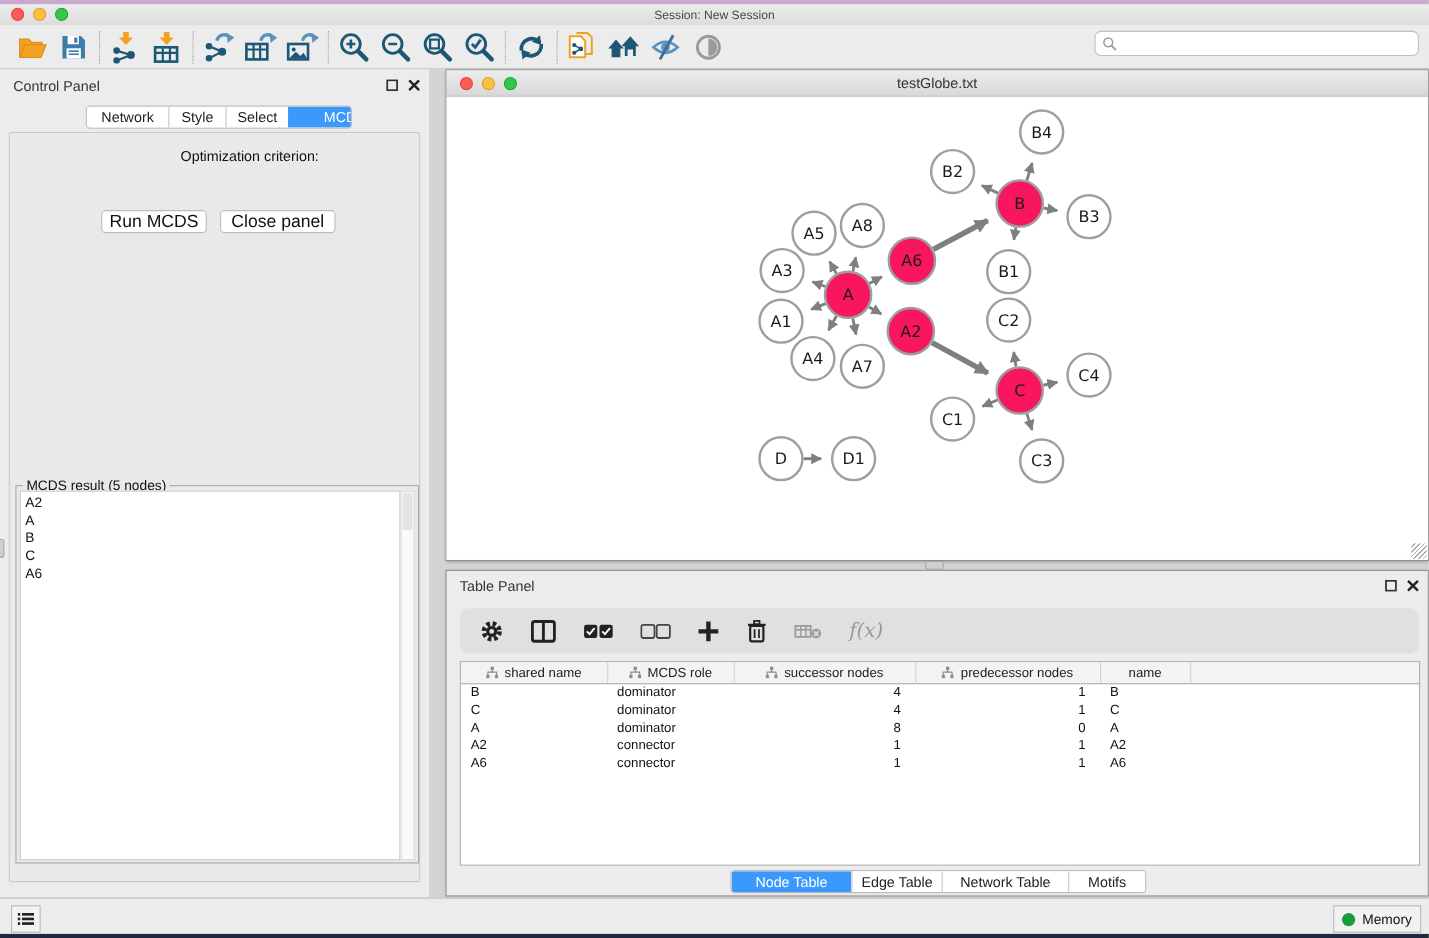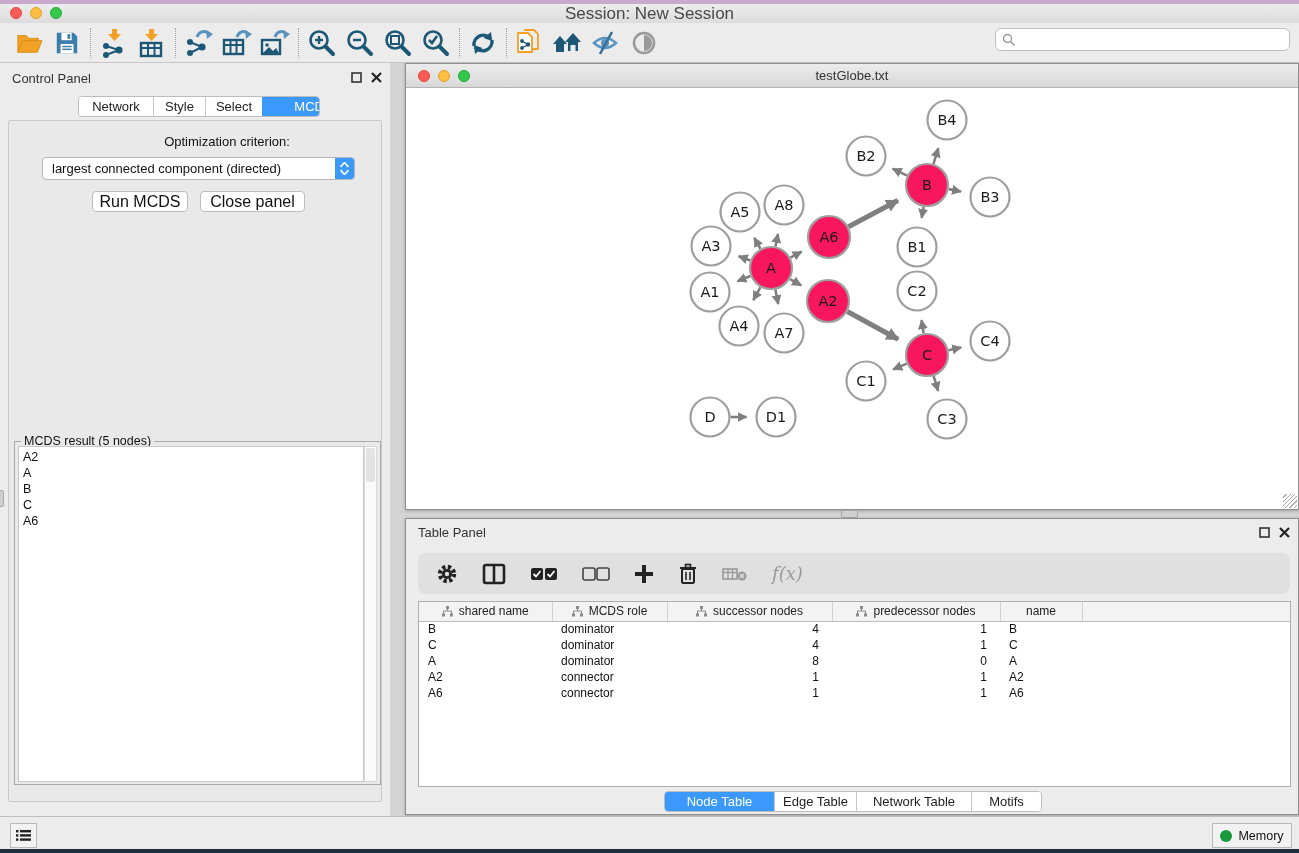--- a/index.html
+++ b/index.html
@@ -9,21 +9,21 @@
 
   
   .wall-top { position:absolute; left:0; top:0; width:1299px; height:4px; background:#c9a9cc; }
   .titlebar { position:absolute; left:0; top:4px; width:1299px; height:19px;
               background:linear-gradient(#ececec,#dcdcdc); display:flex; align-items:center; }
   .lights { position:absolute; left:10px; top:3px; display:flex; gap:8px; }
   .light { width:12px; height:12px; border-radius:50%; }
   .light.red { background:#fc5b57; border:1px solid #e2463f; }
   .light.yellow { background:#fdbe41; border:1px solid #dfa023; }
   .light.green { background:#34c84a; border:1px solid #1ea733; }
-  .titlebar .title { width:100%; text-align:center; color:#484848; font-size:17px; }
+  .titlebar .title { width:100%; text-align:center; color:#484848; font-size:11px; }
 
   
   .toolbar { position:absolute; left:0; top:23px; width:1299px; height:40px; background:#ececec;
              border-bottom:1px solid #c6c6c6; display:flex; align-items:center; padding-left:10px; }
   .tbtn { width:38px; height:34px; display:flex; align-items:center; justify-content:center; }
   .tsep { width:1px; height:30px; margin:0 4px; border-left:1px dotted #9f9f9f; }
   .searchbox { position:absolute; right:9px; top:5px; width:295px; height:23px; background:#fff;
                border:1px solid #c0c0c0; border-radius:6px; display:flex; align-items:center; padding-left:6px; }
   .searchbox input { border:none; outline:none; width:250px; font-size:12px; background:transparent; }
 
@@ -271,31 +271,20 @@
         </svg>
     </div>
     <div class="seg-tabs" id="cp-tabs" style="left:78px; top:33px;">
         <div class="seg" style="width: 74px;">Network</div>
         <div class="seg" style="width: 52px;">Style</div>
         <div class="seg" style="width: 57px;">Select</div>
         <div class="seg sel" style="width: 57px; padding-left: 45px;">MCDS</div>
       </div>
     <div class="cp-body"></div>
     <div class="opt-label">Optimization criterion:</div>
-    <div class="cp-select">
-      <div class="val">largest connected component (directed)</div>
-      <div class="step">
-        <svg width="9" height="6" viewBox="0 0 9 6">
-            <path d="M0.5 5 L4.5 0.5 L8.5 5" fill="none" stroke="#fff" stroke-width="1.7"></path>
-          </svg>
-        <svg width="9" height="6" viewBox="0 0 9 6">
-            <path d="M0.5 1 L4.5 5.5 L8.5 1" fill="none" stroke="#fff" stroke-width="1.7"></path>
-          </svg>
-      </div>
-    </div>
     <div class="btn" style="left:92px; top:128px; width:96px;">Run MCDS</div>
     <div class="btn" style="left:200px; top:128px; width:105px;">Close panel</div>
     <div class="groupbox">
       <div class="legend">MCDS result (5 nodes)</div>
       <div class="mcds-list" id="mcds-list">
           <div class="item">A2</div>
           <div class="item">A</div>
           <div class="item">B</div>
           <div class="item">C</div>
           <div class="item">A6</div>

